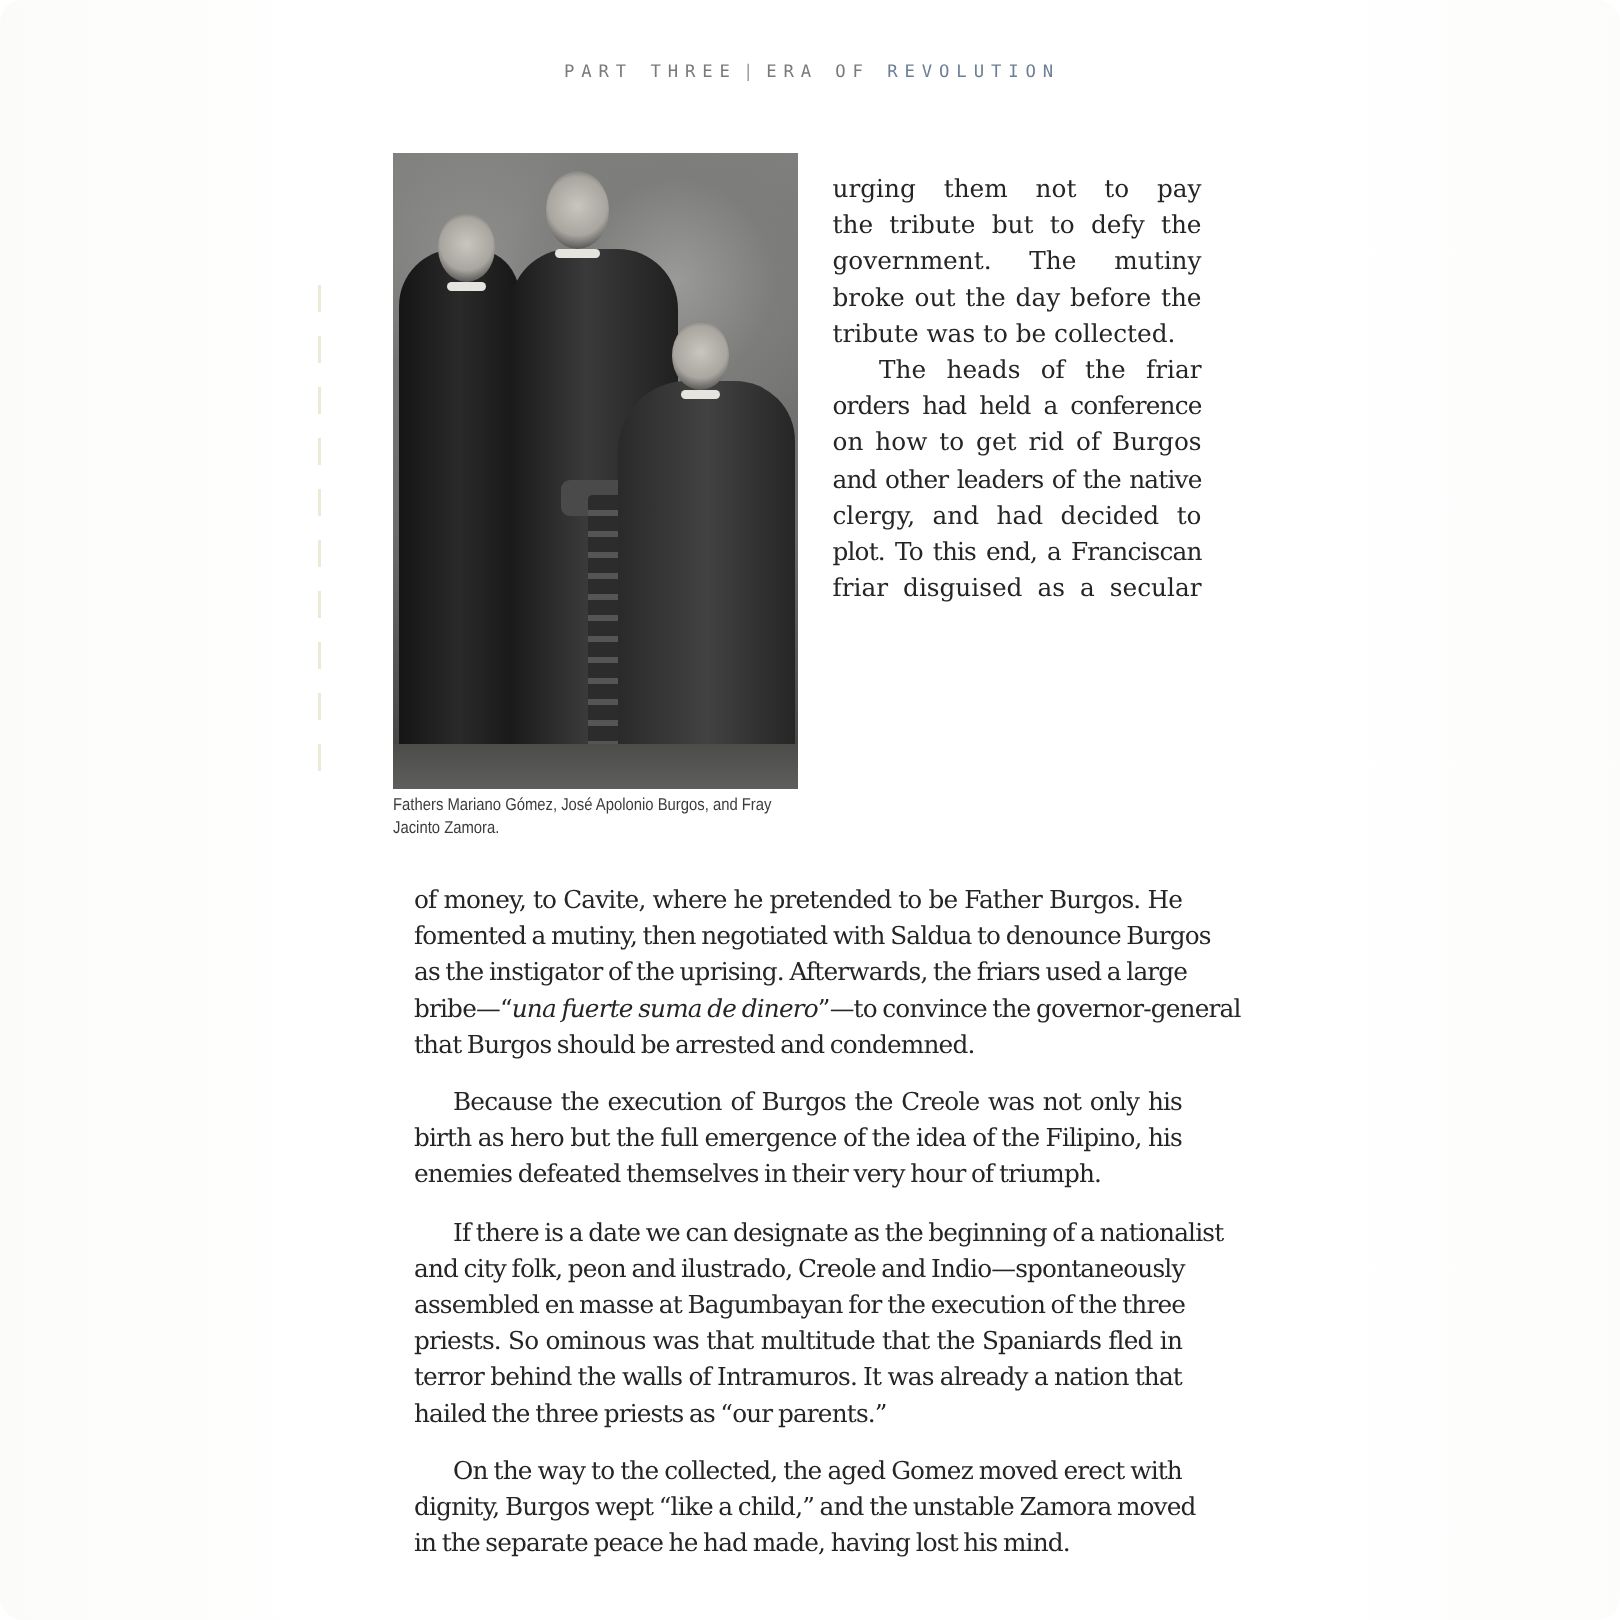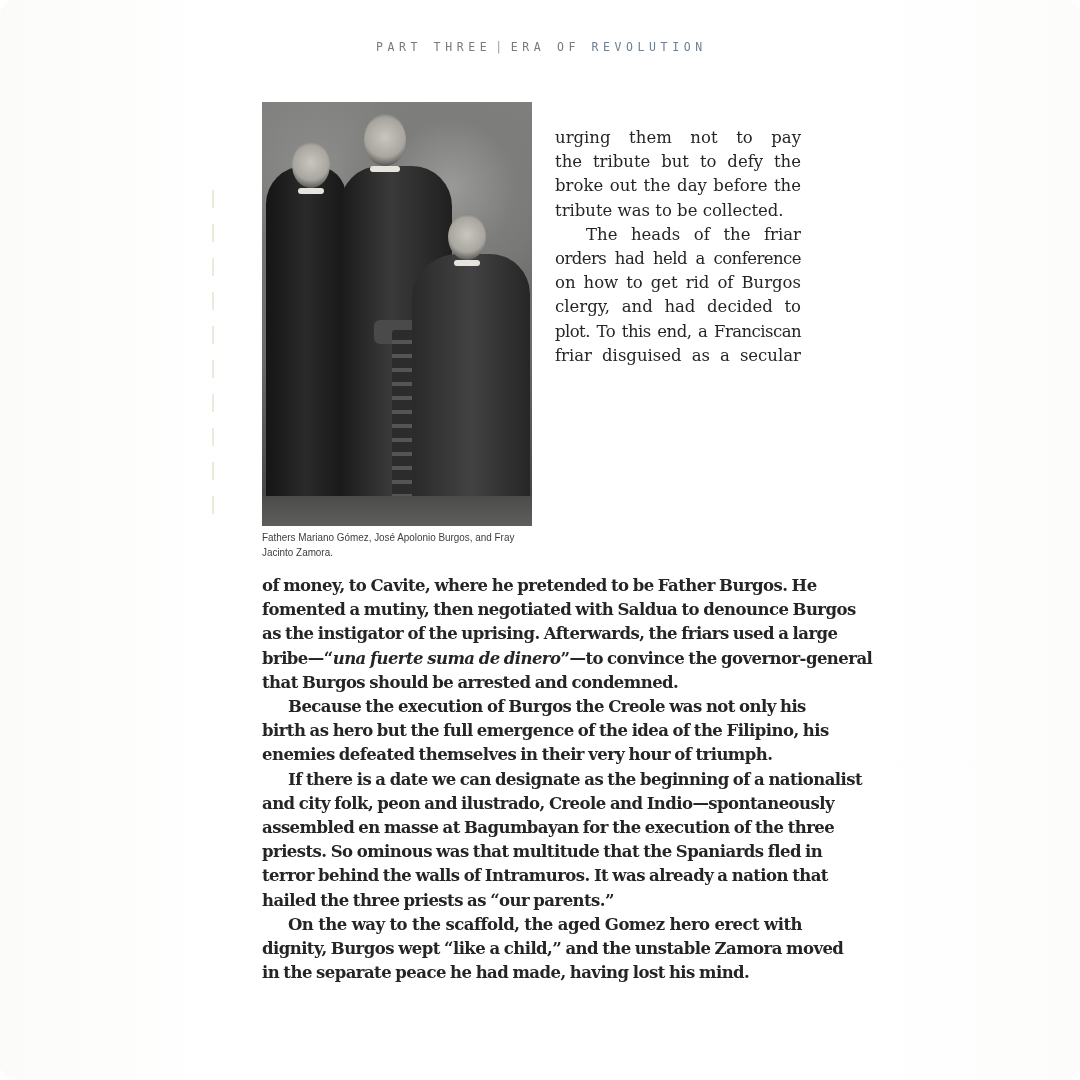--- a/index.html
+++ b/index.html
@@ -66,28 +66,28 @@
       transform: scaleX(0.86); transform-origin: left top;
       width: 320px;
     }
 
     .text {
       font-family: "DejaVu Serif", serif;
       font-size: 16.5px; color: #252525;
       line-height: 24.2px;
     }
     .col-right {
-      position: absolute; left: 555px; top: 126px; width: 246px;
+      position: absolute; left: 555px; top: 114px; width: 246px;
       text-align: justify;
     }
     .col-right p { margin: 0; }
     .full {
       position: absolute; left: 262px; top: 574px; width: 540px;
     }
-    .full p { margin: 0; text-align: justify; font-weight: bold; }
+    .full p { margin: 14px; text-align: justify; }
     .line { display: block; text-align: justify; text-align-last: justify; white-space: nowrap; }
     .line.last { text-align-last: left; }
     .squeeze { letter-spacing: -0.55px; word-spacing: -1px; }
     em { font-style: italic; }
   </style>
 </head>
 <body>
 
 <div class="page">
 
@@ -115,27 +115,29 @@
 
   <div class="caption">
     <span class="line last">Fathers Mariano Gómez, José Apolonio Burgos, and Fray</span>
     <span class="line last">Jacinto Zamora.</span>
   </div>
 
   <div class="col-right text">
     <p>
       <span class="line">urging them not to pay</span>
       <span class="line">the tribute but to defy the</span>
+      <span class="line">government. The mutiny</span>
       <span class="line">broke out the day before the</span>
       <span class="line last">tribute was to be collected.</span>
     </p>
     <p>
       <span class="line" style="padding-left:31px">The heads of the friar</span>
       <span class="line squeeze">orders had held a conference</span>
       <span class="line">on how to get rid of Burgos</span>
+      <span class="line squeeze">and other leaders of the native</span>
       <span class="line">clergy, and had decided to</span>
       <span class="line squeeze">plot. To this end, a Franciscan</span>
       <span class="line">friar disguised as a secular</span>
     </p>
   </div>
 
   <div class="full text">
     <p>
       <span class="line squeeze">of money, to Cavite, where he pretended to be Father Burgos. He</span>
       <span class="line squeeze">fomented a mutiny, then negotiated with Saldua to denounce Burgos</span>
@@ -150,19 +152,19 @@
     </p>
     <p>
       <span class="line squeeze" style="padding-left:26px">If there is a date we can designate as the beginning of a nationalist</span>
       <span class="line squeeze">and city folk, peon and ilustrado, Creole and Indio—spontaneously</span>
       <span class="line squeeze">assembled en masse at Bagumbayan for the execution of the three</span>
       <span class="line squeeze">priests. So ominous was that multitude that the Spaniards fled in</span>
       <span class="line squeeze">terror behind the walls of Intramuros. It was already a nation that</span>
       <span class="line last squeeze">hailed the three priests as “our parents.”</span>
     </p>
     <p>
-      <span class="line squeeze" style="padding-left:26px">On the way to the scaffold, the aged Gomez hero erect with</span>
+      <span class="line squeeze" style="padding-left:26px">On the way to the collected, the aged Gomez moved erect with</span>
       <span class="line squeeze">dignity, Burgos wept “like a child,” and the unstable Zamora moved</span>
       <span class="line last squeeze">in the separate peace he had made, having lost his mind.</span>
     </p>
   </div>
 
 </div>
 
 </body></html>

